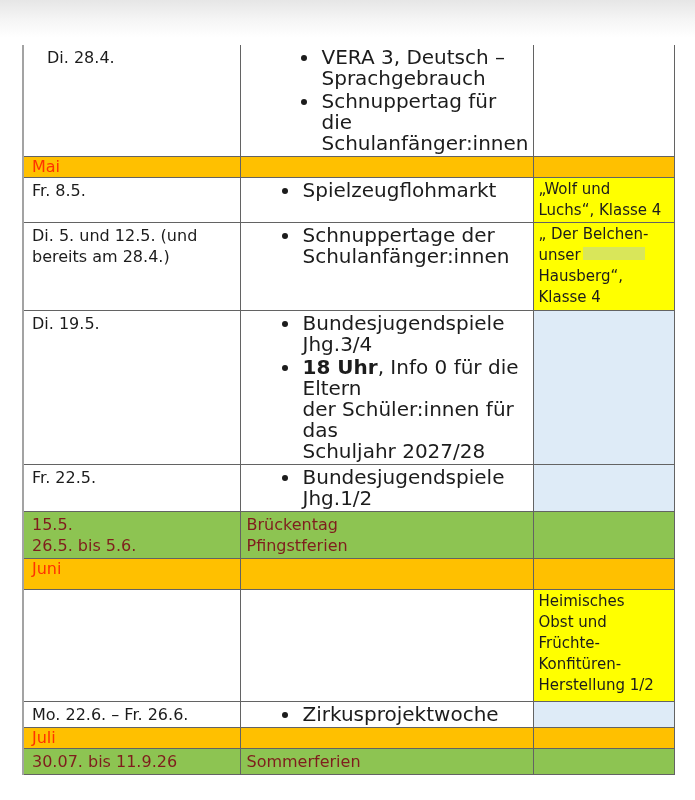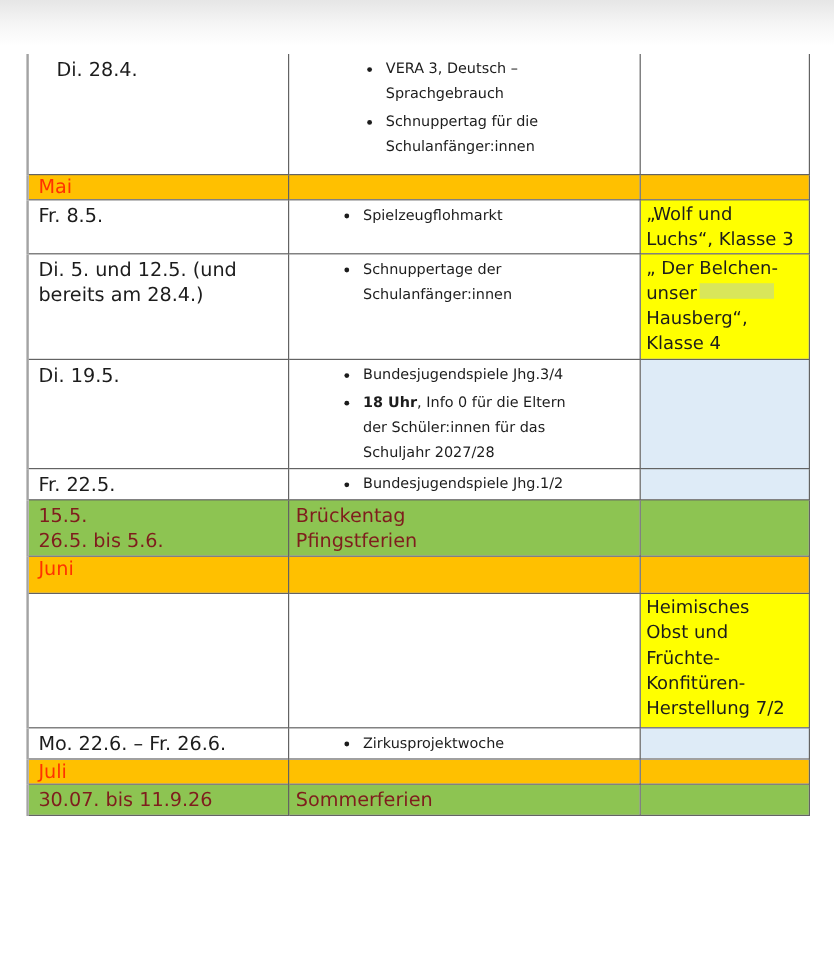--- a/index.html
+++ b/index.html
@@ -18,21 +18,21 @@
   .doc-table td{
     border:1px solid var(--line,#636363);
     vertical-align:top;box-sizing:border-box;
     padding:2px 6px;overflow:hidden;
   }
   .doc-table tr:first-child td{border-top:none;padding-left:23px;}
   .doc-table td.c1{border-left:2px solid #a3a3a3;}
   td.c1{font-size:16px;line-height:21px;white-space:pre-line;padding-left:8px;}
   td.c2{padding:0 4px;}
   td.c2 ul{list-style:disc;margin:2px 0 0 0;padding-left:56px;}
-  td.c2 li{font-size:12px;line-height:21px;margin:0 0 2px 0;white-space:pre-line;padding-left:2px;}
+  td.c2 li{font-size:20px;line-height:21px;margin:0 0 2px 0;white-space:pre-line;padding-left:2px;}
   td.c3{font-size:15px;line-height:21px;white-space:pre-line;padding:1px 5px;}
   .bold{font-weight:bold;}
   .bg-yellow{background:var(--yellow,#ffff00);}
   .bg-blue{background:var(--blue,#deebf7);}
   tr.month-row td{background:var(--orange,#ffc000);margin-left:48px;}
   tr.month-row td.c1{color:var(--red,#ff3200);font-size:16px;line-height:17px;padding-top:1px;}
   tr.green-row td{background:var(--green,#8dc452);}
   tr.green-row td.c1,tr.green-row td.c2{font-size:16px;line-height:21px;white-space:pre-line;color:#7f1d1d;}
   tr.green-row td.c2{padding:2px 6px;}
   .hl-strip{
@@ -73,21 +73,21 @@
   </tr>
 
   <tr style="height:43px">
     <td class="c1"><span>Fr. 8.5.</span></td>
     <td class="c2">
       <ul>
         <li><span>Spielzeugflohmarkt</span></li>
       </ul>
     </td>
     <td class="c3 bg-yellow"><span>„Wolf und
-Luchs“, Klasse 3</span></td>
+Luchs“, Klasse 4</span></td>
   </tr>
 
   <tr style="height:88px">
     <td class="c1"><span>Di. 5. und  12.5. (und
 bereits am 28.4.)</span></td>
     <td class="c2">
       <ul>
         <li><span>Schnuppertage der
 Schulanfänger:innen</span></li>
       </ul>
@@ -135,21 +135,21 @@
     <td class="c3"></td>
   </tr>
 
   <tr style="height:112px">
     <td class="c1"><span></span></td>
     <td class="c2"></td>
     <td class="c3 bg-yellow"><span>Heimisches
 Obst und
 Früchte-
 Konfitüren-
-Herstellung 7/2</span></td>
+Herstellung 1/2</span></td>
   </tr>
 
 
   <tr style="height:25px">
     <td class="c1"><span>Mo. 22.6. – Fr. 26.6.</span></td>
     <td class="c2">
       <ul>
         <li><span>Zirkusprojektwoche</span></li>
       </ul>
     </td>

